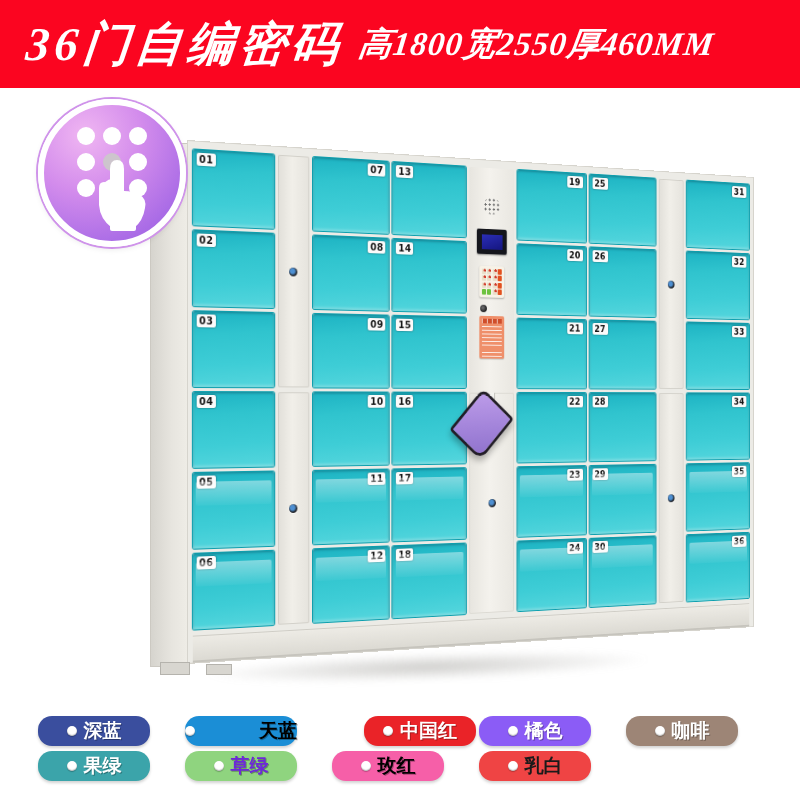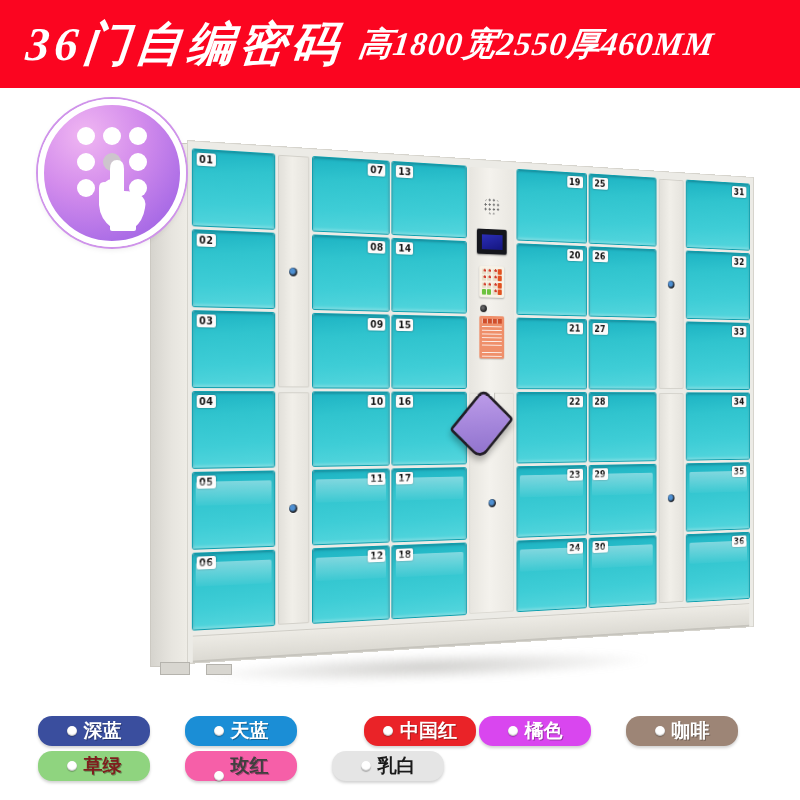--- a/index.html
+++ b/index.html
@@ -315,46 +315,50 @@
   </div>
   <div class="foot f1"></div>
   <div class="foot f2"></div>
 
   <div class="swatches">
       <div class="swatch-row">
         <div class="pill light-text" style="background: rgb(58, 78, 158); color: rgb(255, 255, 255);">
           <span class="dot"></span>
           <span>深蓝</span>
         </div>
-        <div class="pill light-text" style="background: rgb(27, 142, 214); color: #ffffff;">
+        <div class="pill light-text" style="background: rgb(27, 142, 214); color: #000000; justify-content: space-between;">
           <span class="dot"></span>
           <span>天蓝</span>
         </div>
         <div class="pill light-text" style="background: rgb(234, 35, 40); color: rgb(255, 255, 255); margin-left: 32px;">
           <span class="dot"></span>
           <span>中国红</span>
         </div>
-        <div class="pill light-text" style="background: #d946ef; color: rgb(255, 255, 255);">
+        <div class="pill light-text" style="background: #8b5cf6; color: rgb(255, 255, 255);">
           <span class="dot"></span>
           <span>橘色</span>
         </div>
         <div class="pill light-text" style="background: rgb(157, 133, 118); color: rgb(255, 255, 255); align-items: center;">
           <span class="dot"></span>
           <span>咖啡</span>
         </div>
       </div>
       <div class="swatch-row">
-        <div class="pill light-text" style="background: rgb(143, 212, 127); color: #7f1d1d;">
+        <div class="pill light-text" style="background: rgb(59, 164, 170); color: rgb(255, 255, 255);">
+          <span class="dot"></span>
+          <span>果绿</span>
+        </div>
+        <div class="pill light-text" style="background: rgb(143, 212, 127); color: #6d28d9;">
           <span class="dot"></span>
           <span>草绿</span>
         </div>
-        <div class="pill light-text" style="background: rgb(246, 95, 168); color: #404040; align-items: flex-end;">
+        <div class="pill light-text" style="background: rgb(246, 95, 168); color: #000000;">
           <span class="dot"></span>
           <span>玫红</span>
         </div>
-        <div class="pill" style="background: #e5e5e5; color: rgb(26, 26, 26);">
+        <div class="pill" style="background: #ef4444; color: rgb(26, 26, 26);">
           <span class="dot"></span>
           <span>乳白</span>
         </div>
       </div>
     </div>
 
 </div>
 
 </body></html>

